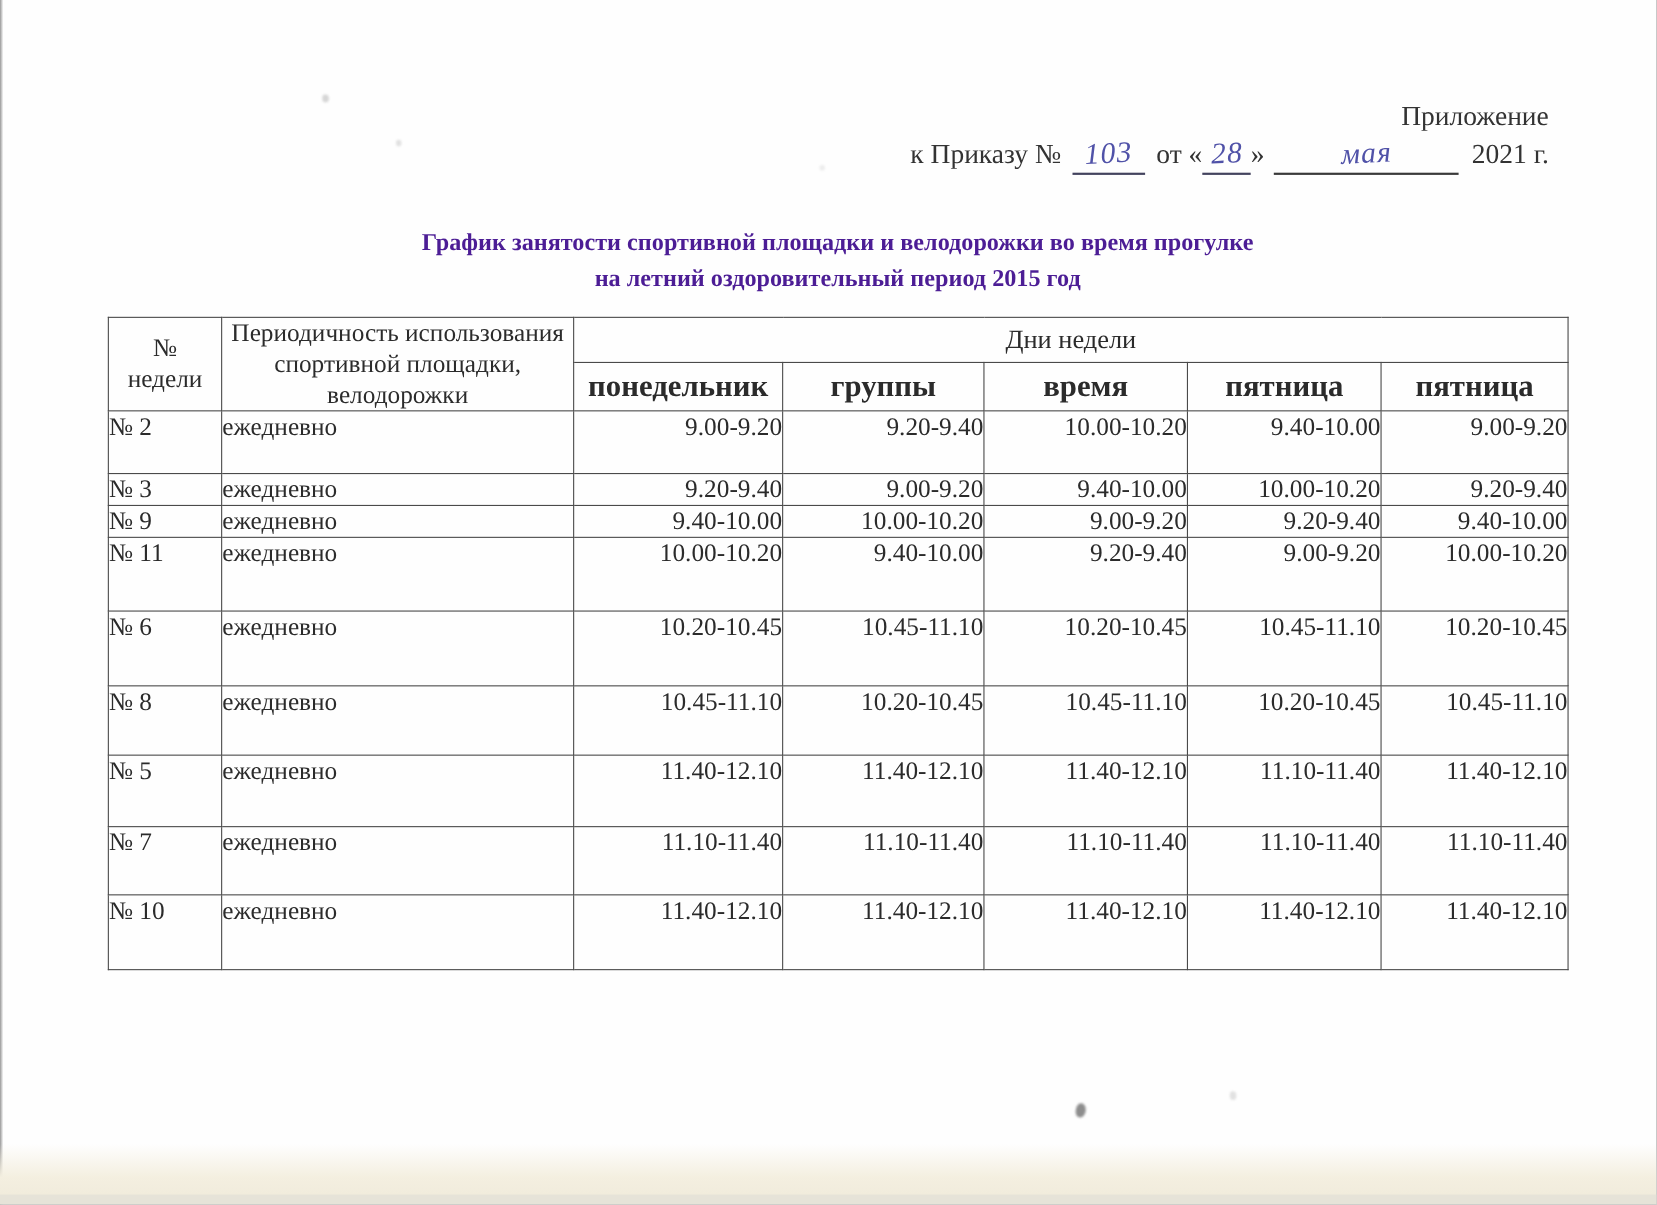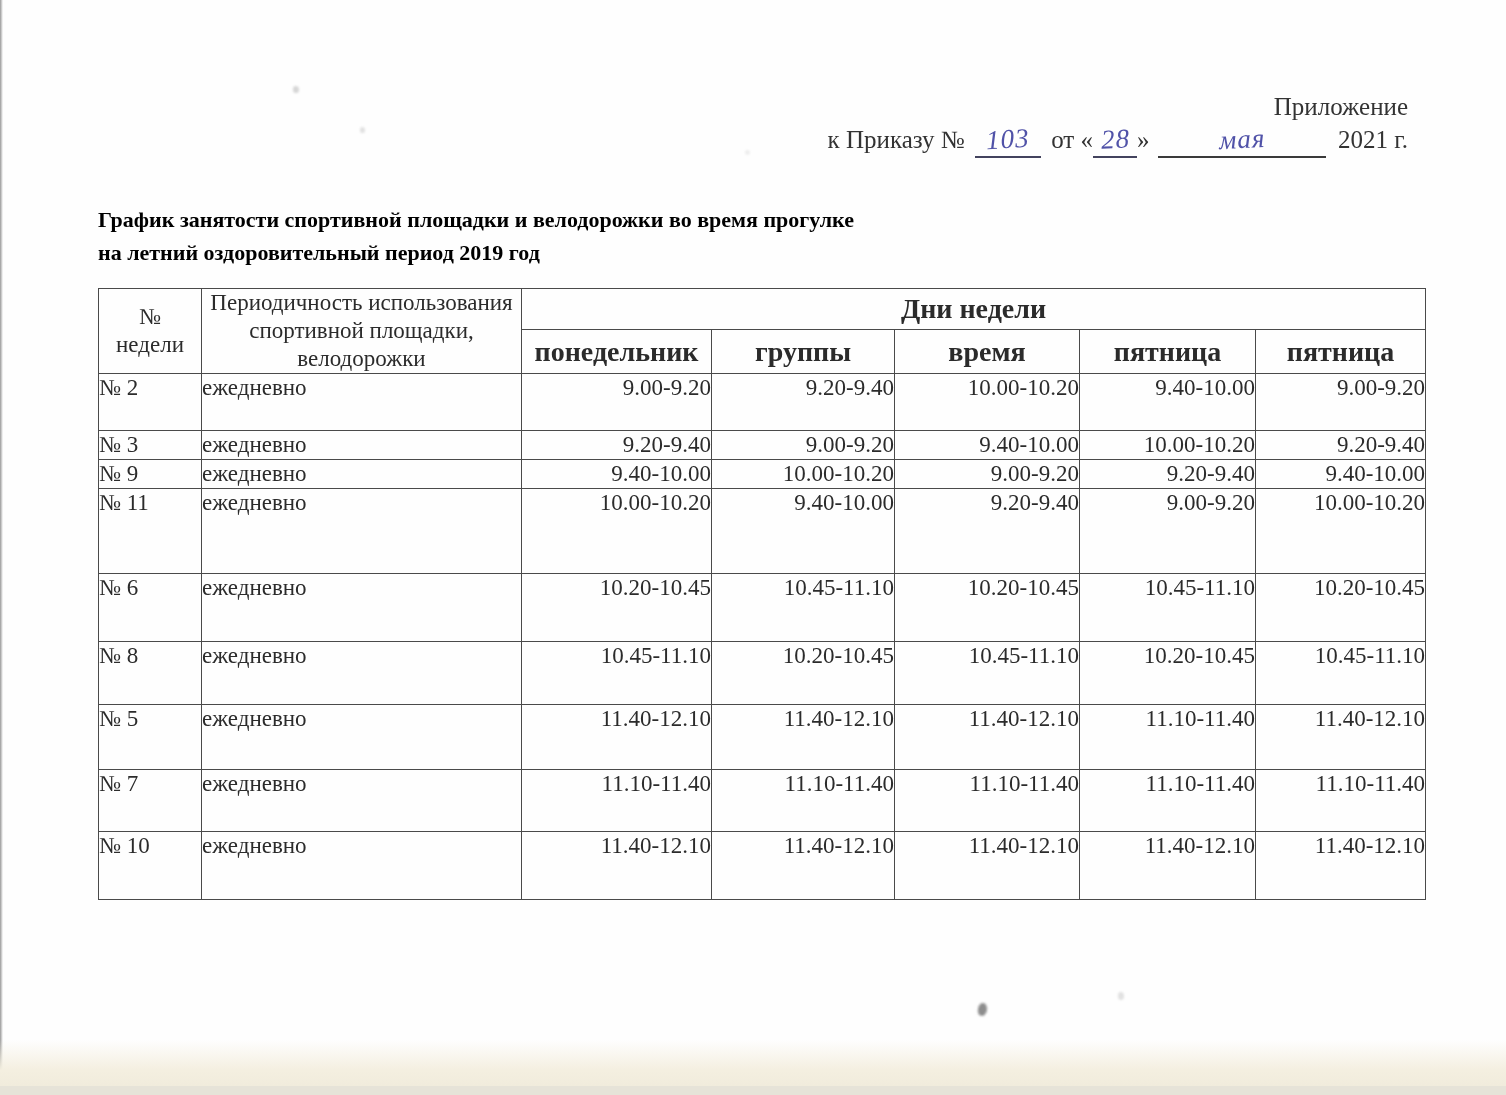--- a/index.html
+++ b/index.html
@@ -36,21 +36,21 @@
     letter-spacing:1px;font-weight:500;
   }
   .slot{display:inline-block;text-align:center;}
   .slot-number{width:66px;border-bottom:2px solid #43435e;margin:0 4px;}
   .slot-day{width:44px;border-bottom:2px solid #43435e;}
   .slot-month{width:168px;border-bottom:2px solid #3a3a3a;margin:0 6px 0 2px;}
 
   
   .title-wrap{
     position:absolute;top:203px;left:98px;width:1327px;
-    text-align:left;font-weight:bold;font-size:22px;line-height:33px;color:#000000;
+    text-align:center;font-weight:bold;font-size:22px;line-height:33px;color:#4c1d95;
   }
 
   
   .table-wrap{position:absolute;top:288px;left:98px;}
   table.schedule{
     border-collapse:collapse;table-layout:fixed;
     width:1327px;
     font-size:23px;color:#2b2b2b;
   }
   table.schedule td,table.schedule th{
@@ -60,21 +60,21 @@
   col.c-group{width:103px;}
   col.c-period{width:320px;}
   col.c-mon{width:190px;}
   col.c-tue{width:183px;}
   col.c-wed{width:185px;}
   col.c-thu{width:176px;}
   col.c-fri{width:170px;}
 
   th.head-cell{font-weight:normal;text-align:center;vertical-align:middle;
     font-size:23px;line-height:28px;padding:2px 6px;}
-  th.days-title{font-weight:bold;height:40px;font-size:28px;}
+  th.days-title{font-weight:normal;height:40px;font-size:24px;}
   th.day-name{font-weight:bold;height:42px;font-size:28px;vertical-align:middle;text-align:center;}
 
   td.group-cell{vertical-align:top;text-align:left;padding:3px 0 0 10px;line-height:28px;}
   td.period-cell{vertical-align:top;text-align:left;padding-top:3px;line-height:28px;}
   td.time-cell{vertical-align:top;text-align:right;padding-top:3px;line-height:28px;}
 </style>
 </head>
 <body>
 
 <div class="page">
@@ -95,21 +95,21 @@
       <span class="slot slot-number"><span class="hw">103</span></span>
       <span>от</span>
       <span>«</span><span class="slot slot-day"><span class="hw">28</span></span><span>»</span>
       <span class="slot slot-month"><span class="hw">мая</span></span>
       <span>2021 г.</span>
     </div>
   </div>
 
   <div class="title-wrap">
     <div>График занятости спортивной площадки и велодорожки во время прогулке</div>
-    <div>на летний оздоровительный период 2019 год</div>
+    <div>на летний оздоровительный период 2015 год</div>
   </div>
 
   <div class="table-wrap">
     <table class="schedule">
       <colgroup>
         <col class="c-group">
           <col class="c-period">
           <col class="c-mon">
         <col class="c-tue">
           <col class="c-wed">
@@ -154,21 +154,21 @@
           </tr>
           <tr style="height: 26px;">
             <td class="group-cell">№ 9</td>
             <td class="period-cell">ежедневно</td>
             <td class="time-cell">9.40-10.00</td>
             <td class="time-cell">10.00-10.20</td>
             <td class="time-cell">9.00-9.20</td>
             <td class="time-cell">9.20-9.40</td>
             <td class="time-cell">9.40-10.00</td>
           </tr>
-          <tr style="height: 85px; margin-left: 20px;">
+          <tr style="height: 67px; margin-left: 20px;">
             <td class="group-cell">№ 11</td>
             <td class="period-cell">ежедневно</td>
             <td class="time-cell">10.00-10.20</td>
             <td class="time-cell">9.40-10.00</td>
             <td class="time-cell">9.20-9.40</td>
             <td class="time-cell">9.00-9.20</td>
             <td class="time-cell">10.00-10.20</td>
           </tr>
           <tr style="height: 68px;">
             <td class="group-cell">№ 6</td>

